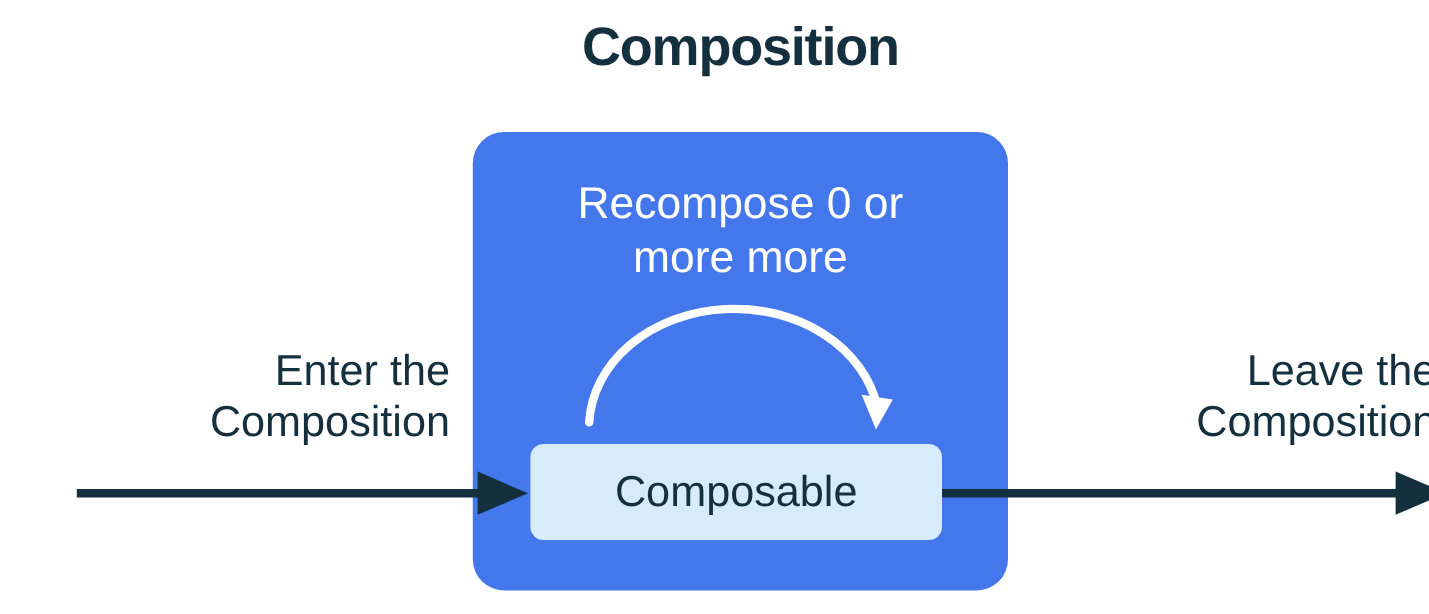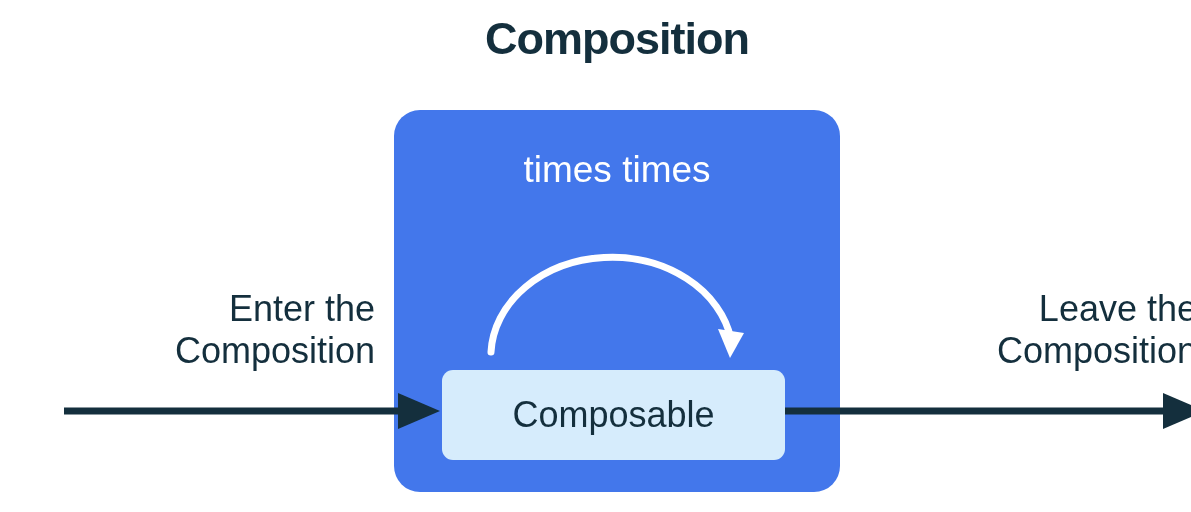--- a/index.html
+++ b/index.html
@@ -55,21 +55,21 @@
     font-size: 37px;
     line-height: 45px;
     font-weight: 400;
   }
 
   .composable-node {
     position: absolute;
     left: 405px;
     top: 370px;
     width: 343px;
-    height: 90px;
+    height: 80px;
     background: var(--composable-box);
     border-radius: 11px;
     display: flex;
     align-items: center;
     justify-content: center;
     color: var(--text-dark);
     font-size: 36px;
   }
 
   .side-label {
@@ -97,21 +97,22 @@
 </style>
 </head>
 <body>
 
 <div class="canvas">
 
   <div class="diagram-title">Composition</div>
 
   <div class="composition-box">
     <div class="recompose-label">
-      <div>times times</div>
+      <div>Recompose 0 or</div>
+      <div>more more</div>
     </div>
   </div>
 
   <div class="composable-node">
     <span>Composable</span>
   </div>
 
   <svg class="arrow-layer" width="1191" height="512" viewBox="0 0 1191 512">
     <g>
       <line class="flow-arrow-line" x1="27" y1="411" x2="366" y2="411"></line>

